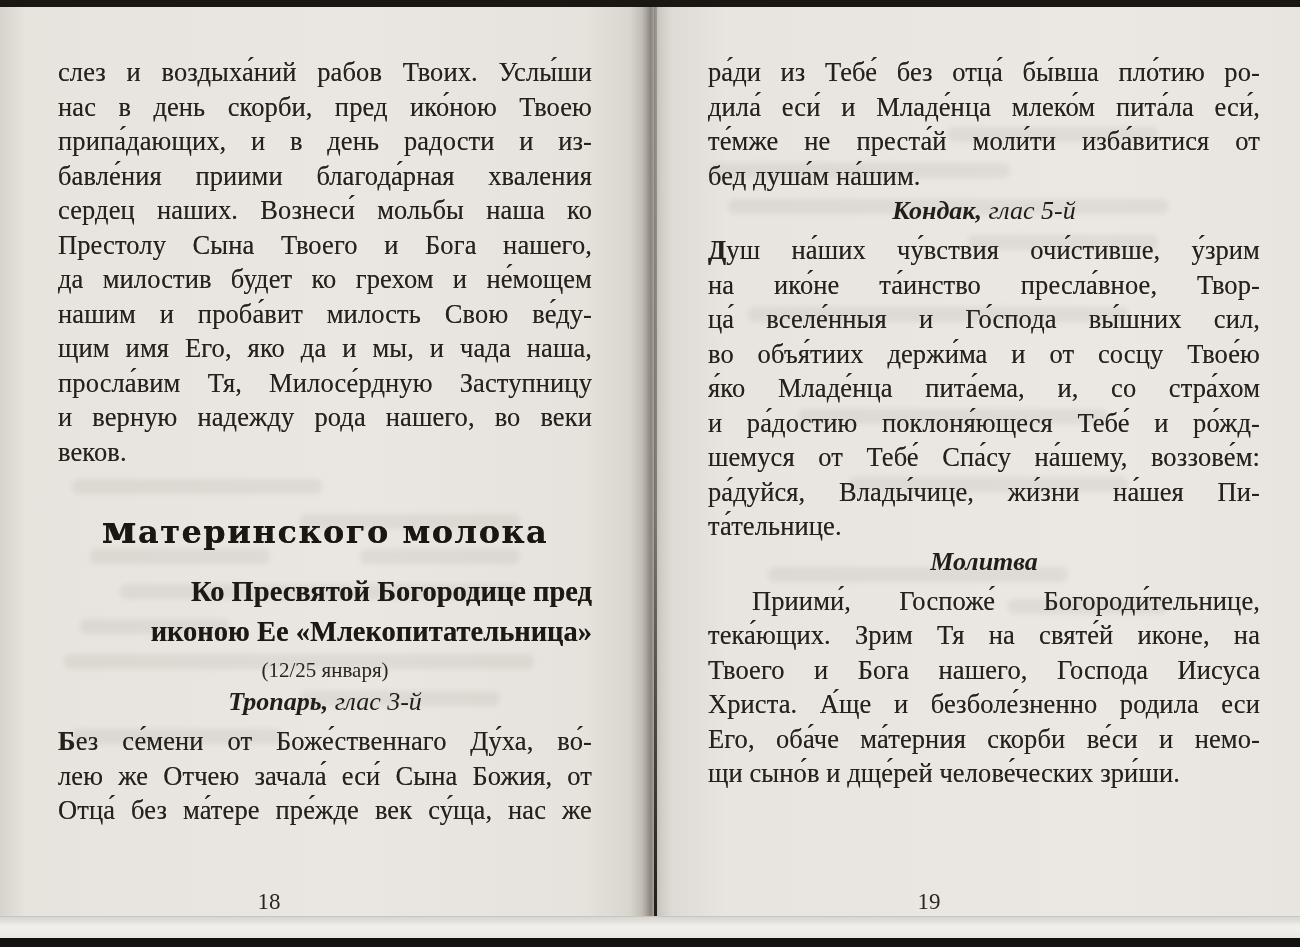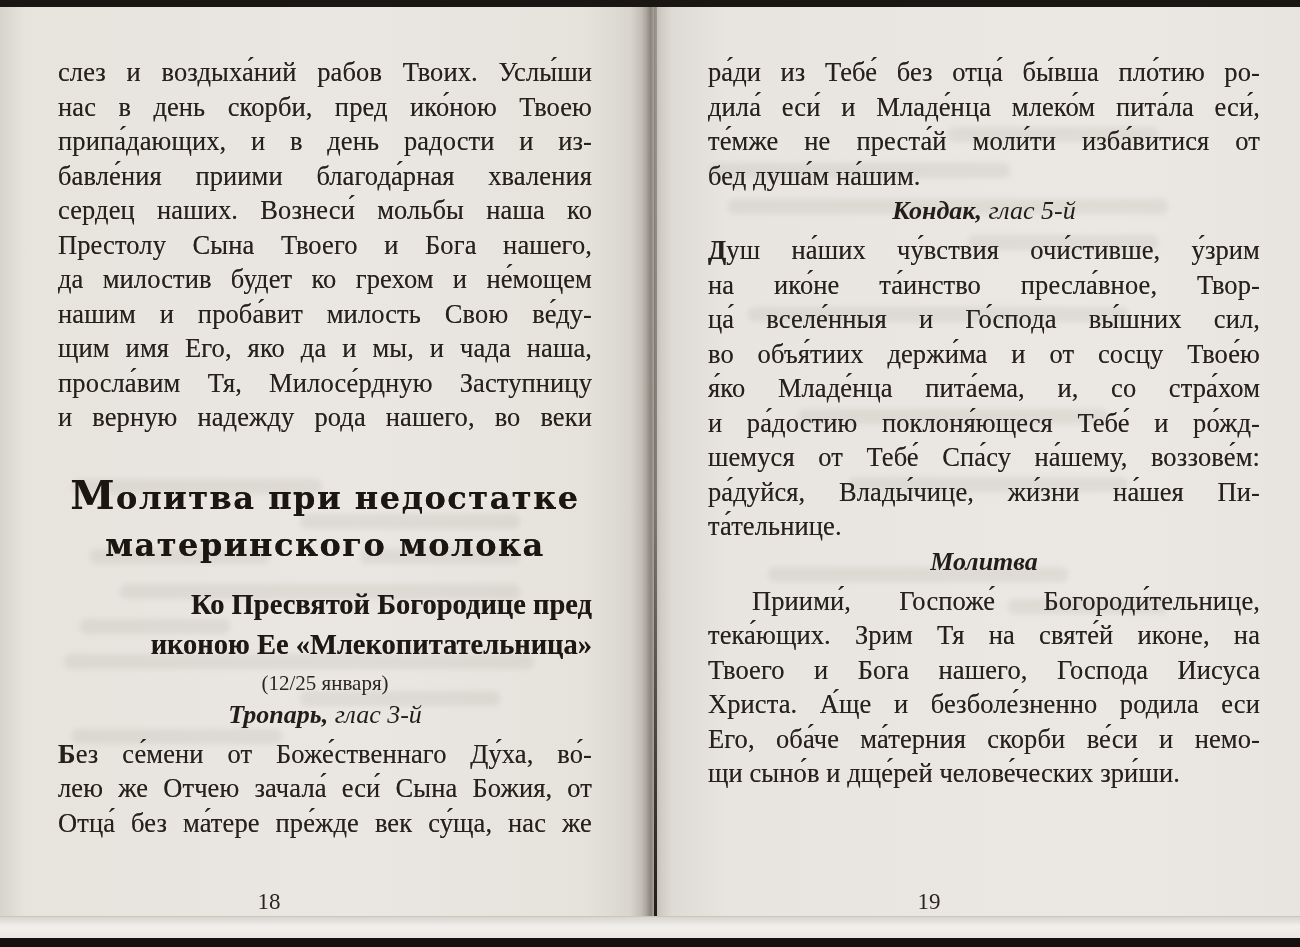--- a/index.html
+++ b/index.html
@@ -68,23 +68,23 @@
           <div class="line">нас в день скорби, пред ико́ною Твоею</div>
           <div class="line">припа́дающих, и в день радости и из-</div>
           <div class="line">бавле́ния приими благода́рная хваления</div>
           <div class="line">сердец наших. Вознеси́ мольбы наша ко</div>
           <div class="line">Престолу Сына Твоего и Бога нашего,</div>
           <div class="line">да милостив будет ко грехом и не́мощем</div>
           <div class="line">нашим и проба́вит милость Свою ве́ду-</div>
           <div class="line">щим имя Его, яко да и мы, и чада наша,</div>
           <div class="line">просла́вим Тя, Милосе́рдную Заступницу</div>
           <div class="line">и верную надежду рода нашего, во веки</div>
+          <div class="line short">веков.</div>
         </div>
         <div class="heading">
-          <div class="heading-line">Молитва при недостатке</div>
           <div class="heading-line">материнского молока</div>
         </div>
         <div class="subheading">
           <div class="subheading-line">Ко Пресвятой Богородице пред</div>
           <div class="subheading-line">иконою Ее «Млекопитательница»</div>
         </div>
         <div class="date">(12/25 января)</div>
         <div class="section"><span class="sec-name">Тропарь,</span><span class="sec-rest"> глас 3-й</span></div>
         <div class="para">
           <div class="line"><span class="lead-cap">Б</span>ез се́мени от Боже́ственнаго Ду́ха, во́-</div>

